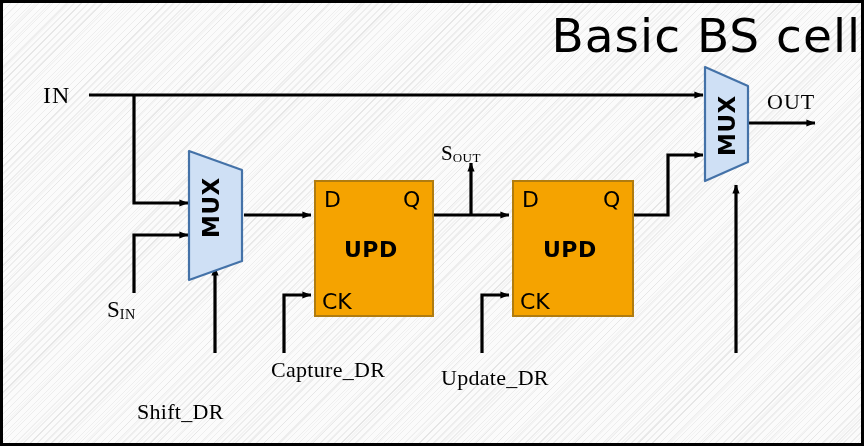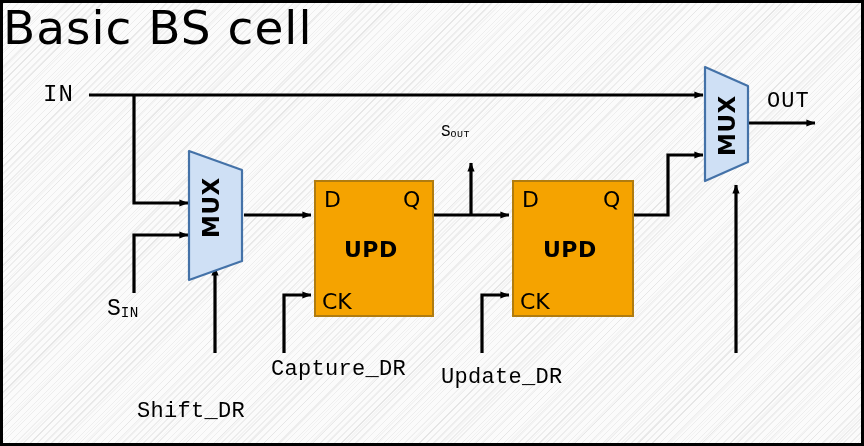--- a/index.html
+++ b/index.html
@@ -31,42 +31,42 @@
   #diagram {
     position: absolute;
     left: 0;
     top: 0;
     width: 858px;
     height: 440px;
   }
   .title {
     position: absolute;
     left: 0;
-    top: 0;
+    top: 8px;
     width: 858px;
-    text-align: left;
+    text-align: right;
     font-family: "DejaVu Sans", sans-serif;
     font-size: 47px;
     font-weight: 400;
     letter-spacing: 1px;
     color: #000000;
     line-height: 1.05;
     white-space: nowrap;
   }
   .lbl {
     position: absolute;
-    font-family: Liberation Mono, monospace;
+    font-family: Liberation Serif, serif;
     color: #000000;
     white-space: nowrap;
     line-height: 1;
   }
   .lbl-in      { left: 40px;  top: 80px;  font-size: 24px; letter-spacing: 1px; }
   .lbl-out     { left: 764px; top: 88px;  font-size: 22px; letter-spacing: 1px; }
   .lbl-sin     { left: 104px; top: 295px; font-size: 23px; text-align: center; }
-  .lbl-sout    { left: 438px; top: 121px; font-size: 16px; }
+  .lbl-sout    { left: 438px; top: 140px; font-size: 21px; }
   .lbl-sin sub, .lbl-sout sub { font-size: 0.62em; vertical-align: -0.15em; letter-spacing: 0.5px; }
   .lbl-bottom  { font-size: 22px; letter-spacing: 0.3px; }
   .lbl-shift   { left: 134px; top: 356px; margin-top: 42px; }
   .lbl-capture { left: 268px; top: 356px; }
   .lbl-update  { left: 438px; top: 356px; margin-top: 8px; }
   .lbl-mode    { left: 660px; top: 356px; }
 
   .mux-text {
     position: absolute;
     font-family: "DejaVu Sans", sans-serif;

